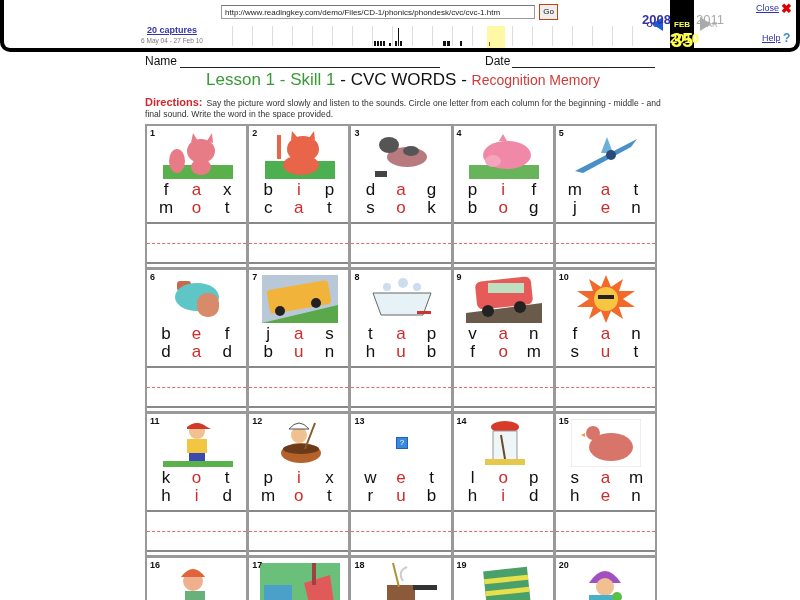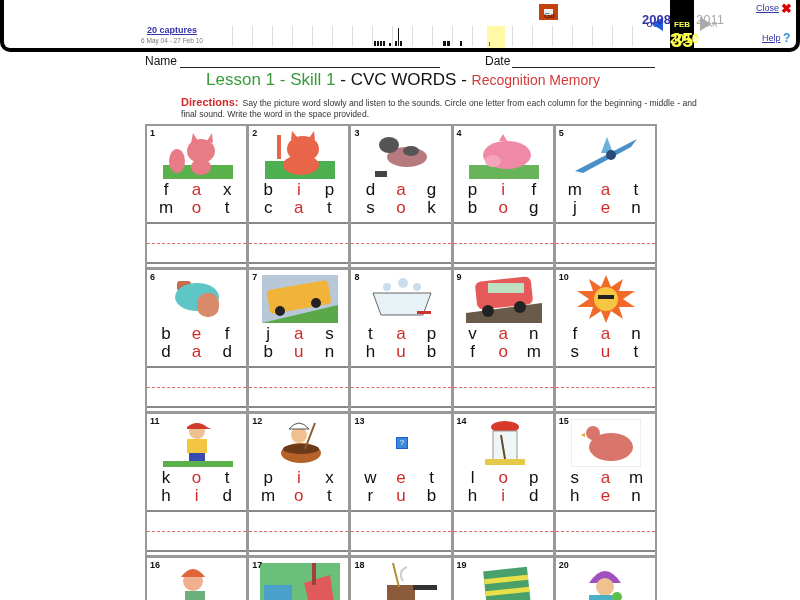--- a/index.html
+++ b/index.html
@@ -25,21 +25,21 @@
   .wb-captures a { font-size: 9px; color: #3333aa; text-decoration: underline; font-weight: bold; display: block; }
   .wb-captures .range { font-size: 6.5px; color: #777; margin-top: 2px; display: block; }
 
   .wb-url {
     position: absolute; left: 217px; top: 5px; width: 314px; height: 14px;
     border: 1px solid #999; border-top-color: #777; font-size: 8px; color: #222;
     padding: 1px 3px; line-height: 11px; background: #fff; white-space: nowrap; overflow: hidden;
   }
   .wb-go {
     position: absolute; left: 535px; top: 4px; width: 19px; height: 16px;
-    border: 5px solid #c2410c; background: #eee; font-size: 8px; text-align: center; line-height: 14px; color: #111;
+    border: 1px solid #c2410c; background: #eee; font-size: 8px; text-align: center; line-height: 14px; color: #111;
   }
 
   .wb-timeline { position: absolute; left: 213px; top: 24px; width: 420px; height: 24px; }
   .wb-tick { position: absolute; top: 2px; width: 1px; height: 20px; background: #ddd; }
   .wb-bar { position: absolute; bottom: 2px; width: 2px; background: #111; }
   .wb-highlight { position: absolute; left: 270px; top: 2px; width: 18px; height: 22px; background: #fff9a6; }
   .wb-cur { position: absolute; left: 272px; bottom: 2px; width: 1px; height: 4px; background: #c33; }
 
   .wb-cal { position: absolute; left: 638px; top: 0; height: 48px; }
   .wb-col { position: absolute; top: 0; width: 26px; text-align: center; font-weight: bold; }
@@ -61,21 +61,21 @@
   .sheet { position: absolute; left: 0; top: 52px; width: 800px; height: 548px; }
   .namerow { position: absolute; left: 145px; top: 2px; width: 515px; font-size: 12px; color: #111; }
   .namerow .lbl { position: absolute; top: 0; }
   .namerow .line { position: absolute; top: 13px; height: 1px; background: #222; }
 
   .title { position: absolute; left: 0; width: 800px; top: 18px; text-align: center; font-size: 17px; }
   .title .g { color: #3a9a3a; margin-left: 6px; }
   .title .k { color: #111; }
   .title .r { color: #d23a3a; font-size: 14px; }
 
-  .directions { position: absolute; left: 145px; top: 45px; width: 520px; font-size: 8.6px; color: #333; line-height: 11px; margin-left: 36px; }
+  .directions { position: absolute; left: 145px; top: 45px; width: 520px; font-size: 8.6px; color: #333; line-height: 11px; }
   .directions .dh { color: #d4262c; font-weight: bold; font-size: 11px; margin-right: 4px; }
 
   .grid {
     position: absolute; left: 145px; top: 72px; width: 512px;
     display: grid; grid-template-columns: repeat(5, 1fr); grid-auto-rows: 141px;
     border: 2px solid #999; background: #999; gap: 3px;
   }
   .cell { position: relative; background: #fff; }
   .cell .num { position: absolute; left: 3px; top: 2px; font-size: 9px; font-weight: bold; color: #111; z-index: 2; }
   .pic { position: absolute; left: 8px; right: 6px; top: 3px; height: 52px; display: flex; align-items: center; justify-content: center; }
@@ -93,20 +93,21 @@
 </head>
 <body>
 
 <div class="wb">
 
   <div class="wb-captures">
     <a>20 captures</a>
     <span class="range">6 May 04 - 27 Feb 10</span>
   </div>
 
+  <div class="wb-url">http://www.readingkey.com/demo/Files/CD-1/phonics/phondesk/cvc/cvc-1.htm</div>
   <div class="wb-go">Go</div>
 
   <div class="wb-timeline">
     <div class="wb-tick" style="left:15px"></div>
     <div class="wb-tick" style="left:35px"></div>
     <div class="wb-tick" style="left:55px"></div>
     <div class="wb-tick" style="left:75px"></div>
     <div class="wb-tick" style="left:95px"></div>
     <div class="wb-tick" style="left:115px"></div>
     <div class="wb-tick" style="left:135px"></div>

